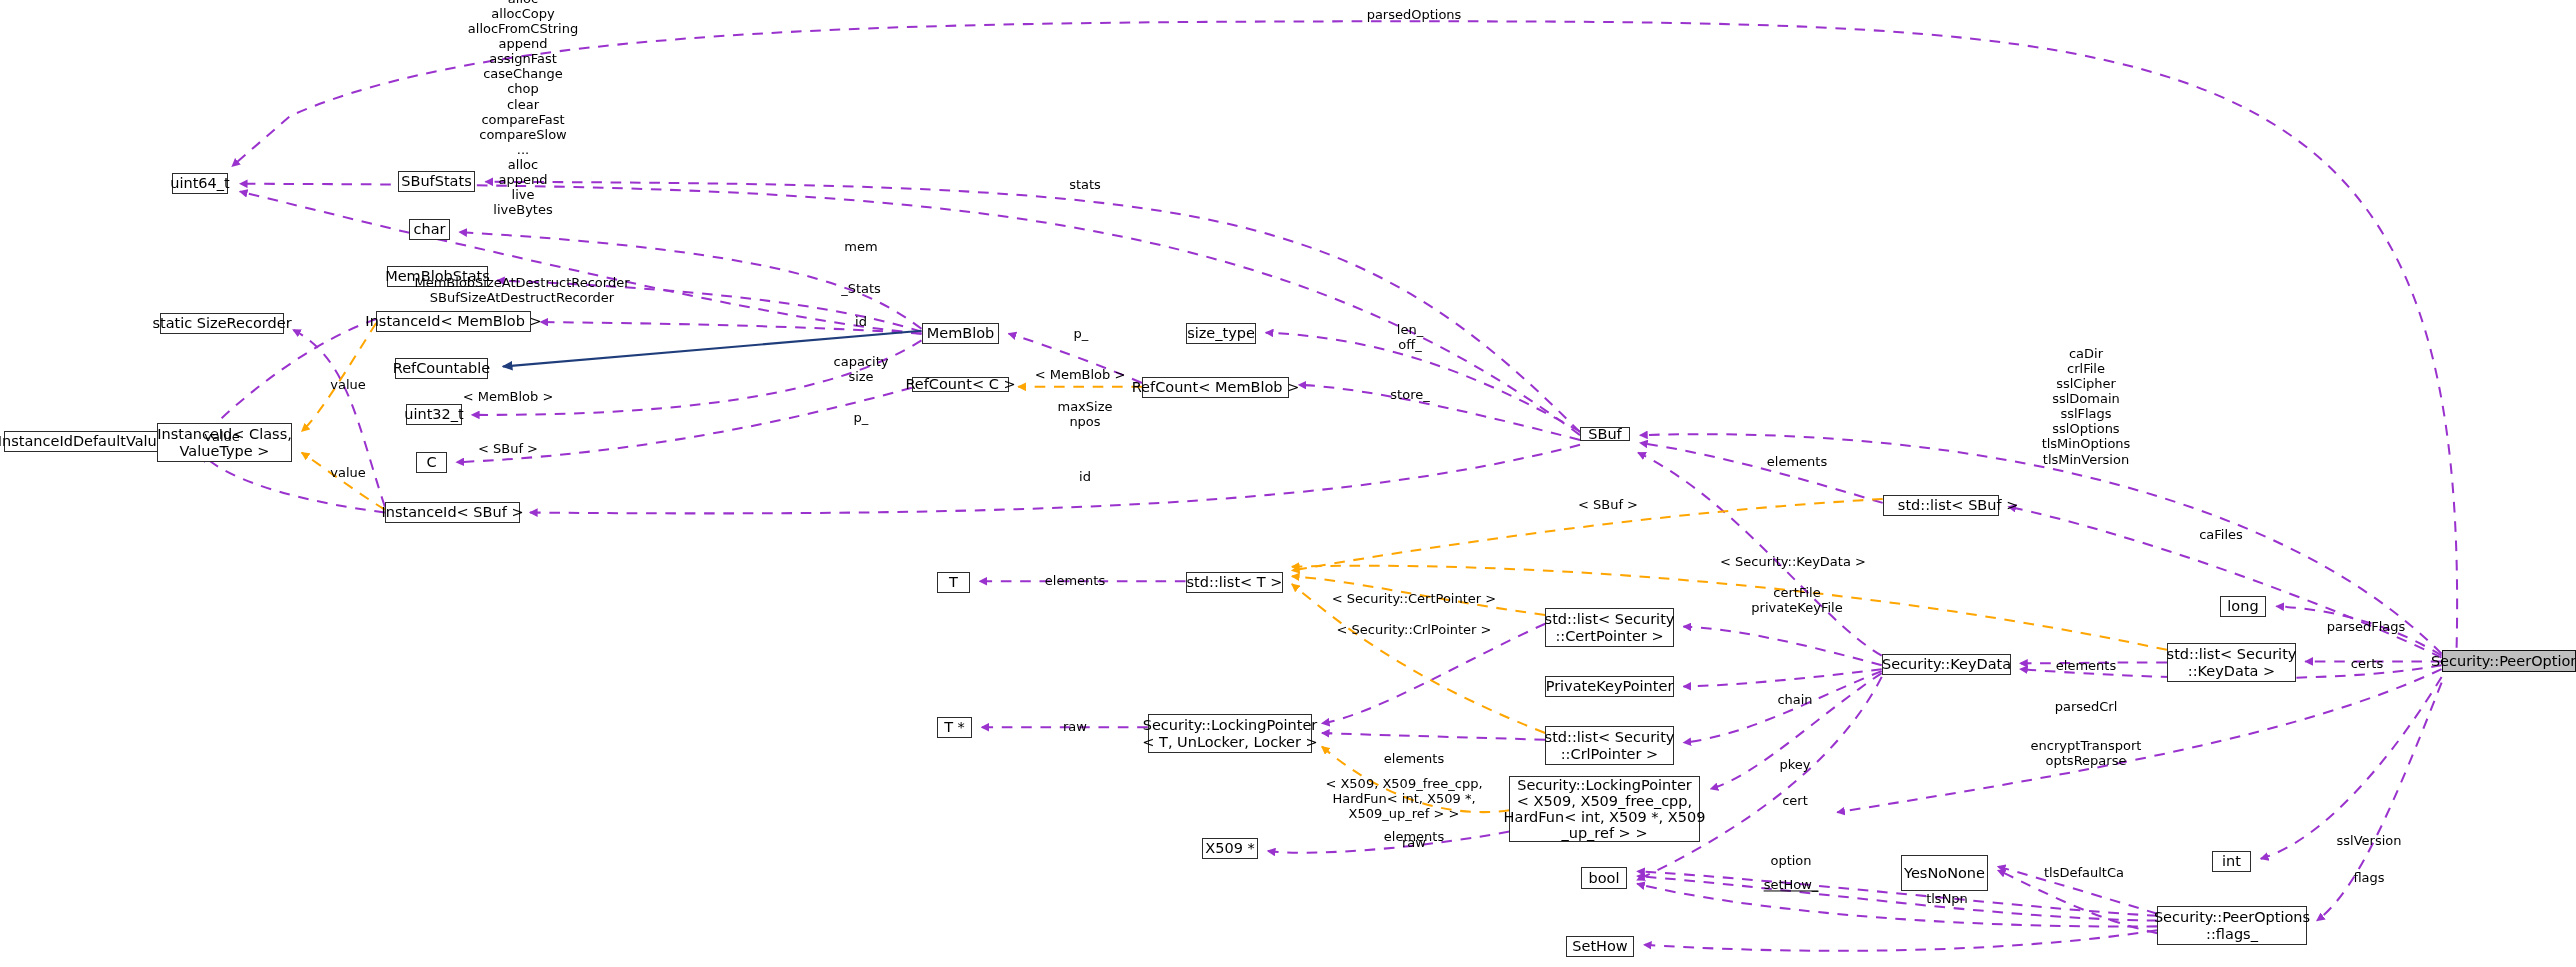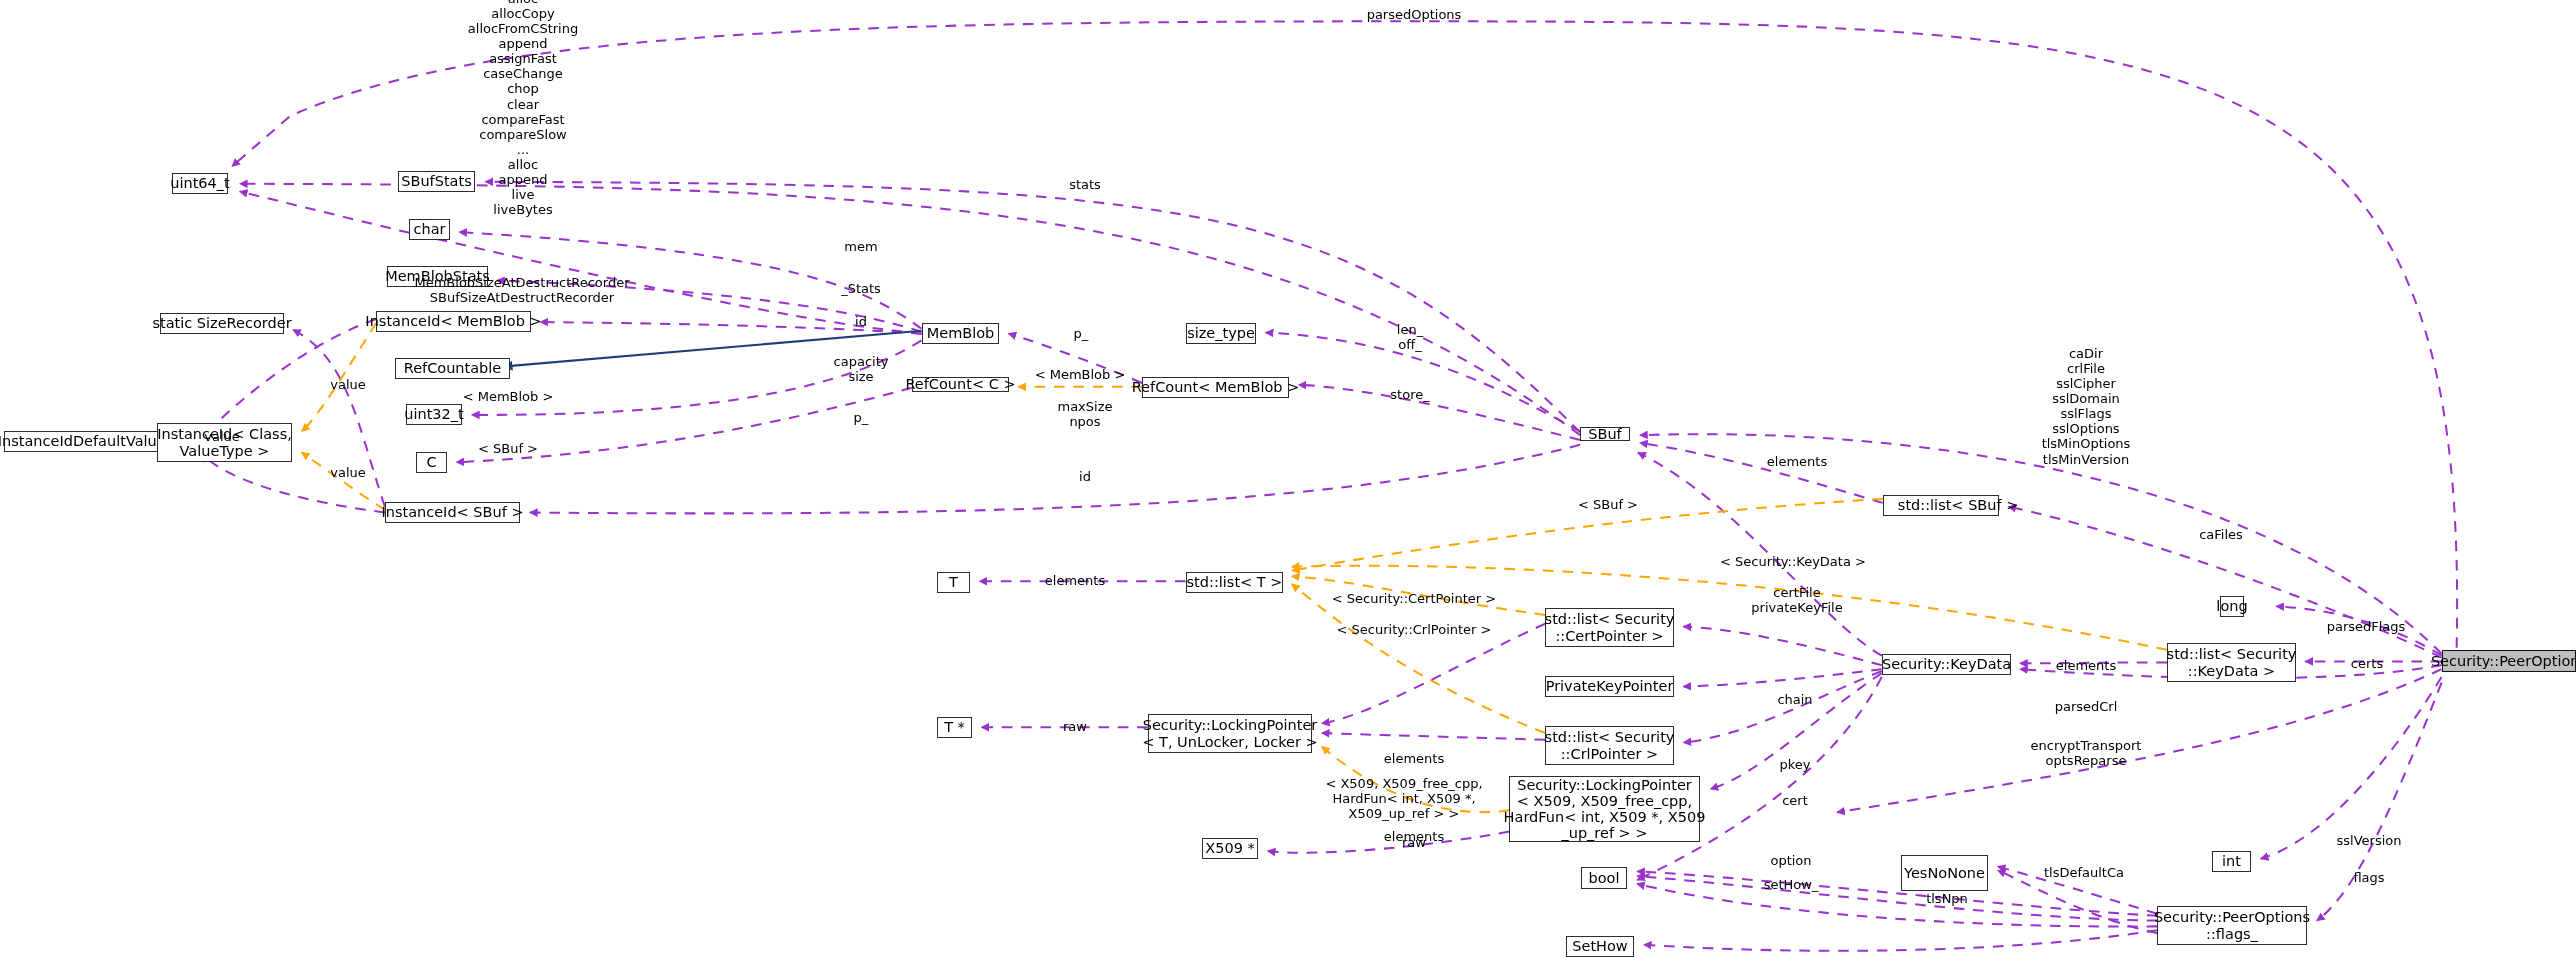--- a/index.html
+++ b/index.html
@@ -165,21 +165,21 @@
   </svg>
 <div class="node" style="left: 172px; top: 173px; width: 56px; height: 21px; text-align: center;">uint64_t</div>
     <div class="node" style="left: 160px; top: 313px; width: 124px; height: 21px;">static SizeRecorder</div>
     <div class="node" style="left: 3.9px; top: 431px; width: 189px; height: 21px;">InstanceIdDefaultValueType</div>
     <div class="node" style="left: 157px; top: 423px; width: 135px; height: 39px;">InstanceId&lt; Class,
 ValueType &gt;</div>
     <div class="node" style="left: 398px; top: 171px; width: 77px; height: 21px;">SBufStats</div>
     <div class="node" style="left: 409px; top: 219px; width: 41px; height: 21px;">char</div>
     <div class="node" style="left: 387px; top: 266px; width: 101px; height: 21px;">MemBlobStats</div>
     <div class="node" style="left: 376px; top: 311px; width: 155px; height: 21px;">InstanceId&lt; MemBlob &gt;</div>
-    <div class="node" style="left: 395px; top: 358px; width: 115px; height: 21px;">RefCountable</div>
+    <div class="node" style="left: 395px; top: 358px; width: 93px; height: 21px;">RefCountable</div>
     <div class="node" style="left: 406px; top: 404px; width: 56px; height: 21px;">uint32_t</div>
     <div class="node" style="left: 416px; top: 452px; width: 31px; height: 21px;">C</div>
     <div class="node" style="left: 385px; top: 502px; width: 135px; height: 21px;">InstanceId&lt; SBuf &gt;</div>
     <div class="node" style="left: 922px; top: 323px; width: 77px; height: 21px;">MemBlob</div>
     <div class="node" style="left: 912px; top: 377px; width: 97px; height: 15px;">RefCount&lt; C &gt;</div>
     <div class="node" style="left: 1186px; top: 323px; width: 70px; height: 21px;">size_type</div>
     <div class="node" style="left: 1142px; top: 377px; width: 147px; height: 21px;">RefCount&lt; MemBlob &gt;</div>
     <div class="node" style="left: 1580px; top: 427px; width: 50px; height: 14px;">SBuf</div>
     <div class="node" style="left: 1883px; top: 495px; width: 116px; height: 21px; padding-left: 40px;">std::list&lt; SBuf &gt;</div>
     <div class="node" style="left: 937px; top: 572px; width: 33px; height: 21px;">T</div>
@@ -195,21 +195,21 @@
     <div class="node" style="left: 1509px; top: 776px; width: 191px; height: 66px;">Security::LockingPointer
 &lt; X509, X509_free_cpp,
 HardFun&lt; int, X509 *, X509
 _up_ref &gt; &gt;</div>
     <div class="node" style="left: 1202px; top: 838px; width: 56px; height: 21px;">X509 *</div>
     <div class="node" style="left: 1581px; top: 867px; width: 46px; height: 22px;">bool</div>
     <div class="node" style="left: 1566px; top: 936px; width: 68px; height: 21px;">SetHow</div>
     <div class="node" style="left: 1882px; top: 654px; width: 129px; height: 21px;">Security::KeyData</div>
     <div class="node" style="left: 2167px; top: 643px; width: 129px; height: 39px;">std::list&lt; Security
 ::KeyData &gt;</div>
-    <div class="node" style="left: 2220px; top: 596px; width: 24px; height: 21px;">long</div>
+    <div class="node" style="left: 2220px; top: 596px; width: 46px; height: 21px;">long</div>
     <div class="node" style="left: 1901px; top: 855px; width: 87px; height: 36px;">YesNoNone</div>
     <div class="node" style="left: 2212px; top: 851px; width: 39px; height: 21px;">int</div>
     <div class="node" style="left: 2157px; top: 906px; width: 150px; height: 39px;">Security::PeerOptions
 ::flags_</div>
     <div class="node highlight" style="left: 2442px; top: 650px; width: 134px; height: 22px;">Security::PeerOptions</div>
     <div class="elabel" style="left: 1414px; top: 14.5px;">parsedOptions</div>
     <div class="elabel" style="left: 523px; top: 104px;">alloc
 allocCopy
 allocFromCString
 append
@@ -267,21 +267,21 @@
     <div class="elabel" style="left: 1795px; top: 765px;">pkey</div>
     <div class="elabel" style="left: 1795px; top: 801px;">cert</div>
     <div class="elabel" style="left: 1414px; top: 759px;">elements</div>
     <div class="elabel" style="left: 1414px; top: 837px;">elements</div>
     <div class="elabel" style="left: 1404px; top: 799px;">&lt; X509, X509_free_cpp,
 HardFun&lt; int, X509 *,
 X509_up_ref &gt; &gt;</div>
     <div class="elabel" style="left: 1075px; top: 727px;">raw</div>
     <div class="elabel" style="left: 1414px; top: 843px;">raw</div>
     <div class="elabel" style="left: 1791px; top: 861px;">option</div>
-    <div class="elabel" style="left: 1791px; top: 885px;">setHow_</div>
+    <div class="elabel" style="left: 1791px; top: 885px; text-decoration: underline;">setHow_</div>
     <div class="elabel" style="left: 2086px; top: 666px;">elements</div>
     <div class="elabel" style="left: 2086px; top: 707px;">parsedCrl</div>
     <div class="elabel" style="left: 2086px; top: 753px;">encryptTransport
 optsReparse</div>
     <div class="elabel" style="left: 2366px; top: 627px;">parsedFlags</div>
     <div class="elabel" style="left: 2367px; top: 664px;">certs</div>
     <div class="elabel" style="left: 2084px; top: 873px;">tlsDefaultCa</div>
     <div class="elabel" style="left: 1947px; top: 899px;">tlsNpn</div>
     <div class="elabel" style="left: 2369px; top: 841px;">sslVersion</div>
     <div class="elabel" style="left: 2369px; top: 878px;">flags</div>

